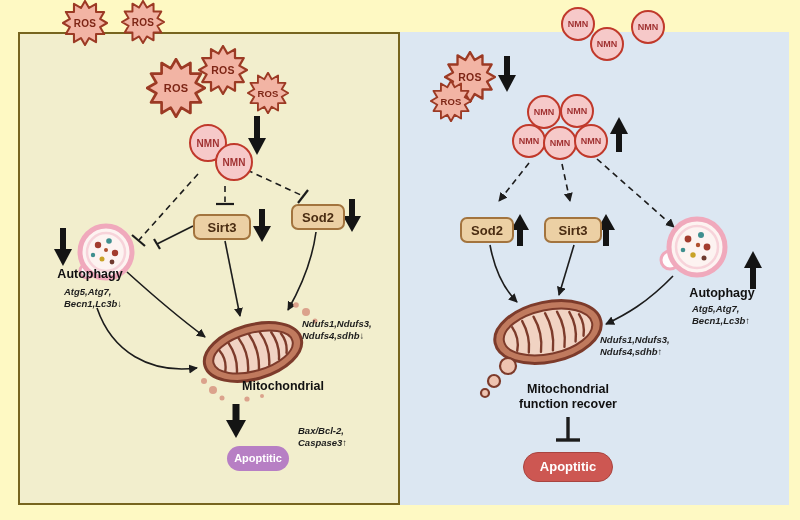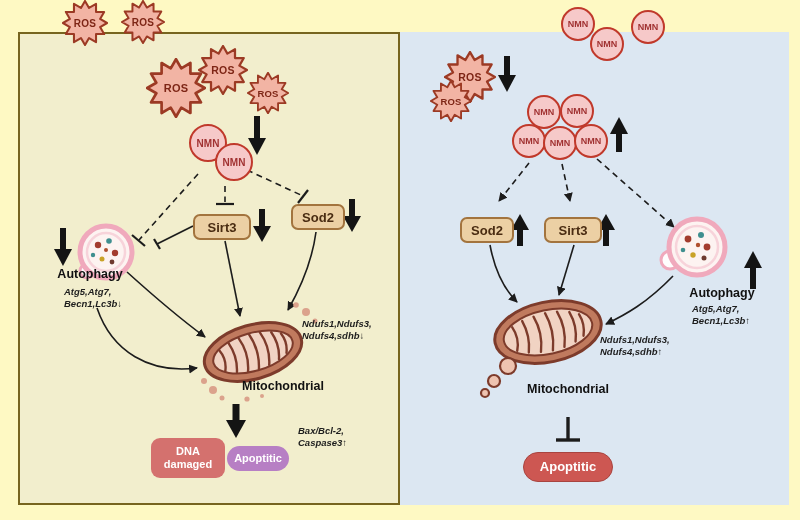--- a/index.html
+++ b/index.html
@@ -320,38 +320,35 @@
     <div>Ndufs4,sdhb↓</div>
   </div>
   <div class="lbl bold-lbl" style="left:223px;top:379px;width:120px">
     <div>Mitochondrial</div>
   </div>
   <div class="lbl genes" style="left:298px;top:425px">
     <div>Bax/Bcl-2,</div>
     <div>Caspase3↑</div>
   </div>
 
-  <div id="pill-dna" class="pill" style="left:151px;top:438px;width:74px;height:40px">
-    <span>DNA</span>
-    <span>damaged</span>
-  </div>
   <div id="pill-apo-left" class="pill" style="left:227px;top:446px;width:62px;height:25px">
     <span>Apoptitic</span>
   </div>
 
   <div class="lbl bold-lbl" style="left:674px;top:286px;width:96px">Autophagy</div>
   <div class="lbl genes" style="left:692px;top:303px">
     <div>Atg5,Atg7,</div>
     <div>Becn1,Lc3b↑</div>
   </div>
   <div class="lbl genes" style="left:600px;top:334px">
     <div>Ndufs1,Ndufs3,</div>
     <div>Ndufs4,sdhb↑</div>
   </div>
   <div class="lbl bold-lbl" style="left:497px;top:382px;width:142px">
     <div>Mitochondrial</div>
+    <div>function recover</div>
   </div>
 
   <div id="pill-apo-right" class="pill" style="left:523px;top:452px;width:90px;height:30px">
     <span>Apoptitic</span>
   </div>
 
 </div>
 
 </body></html>

